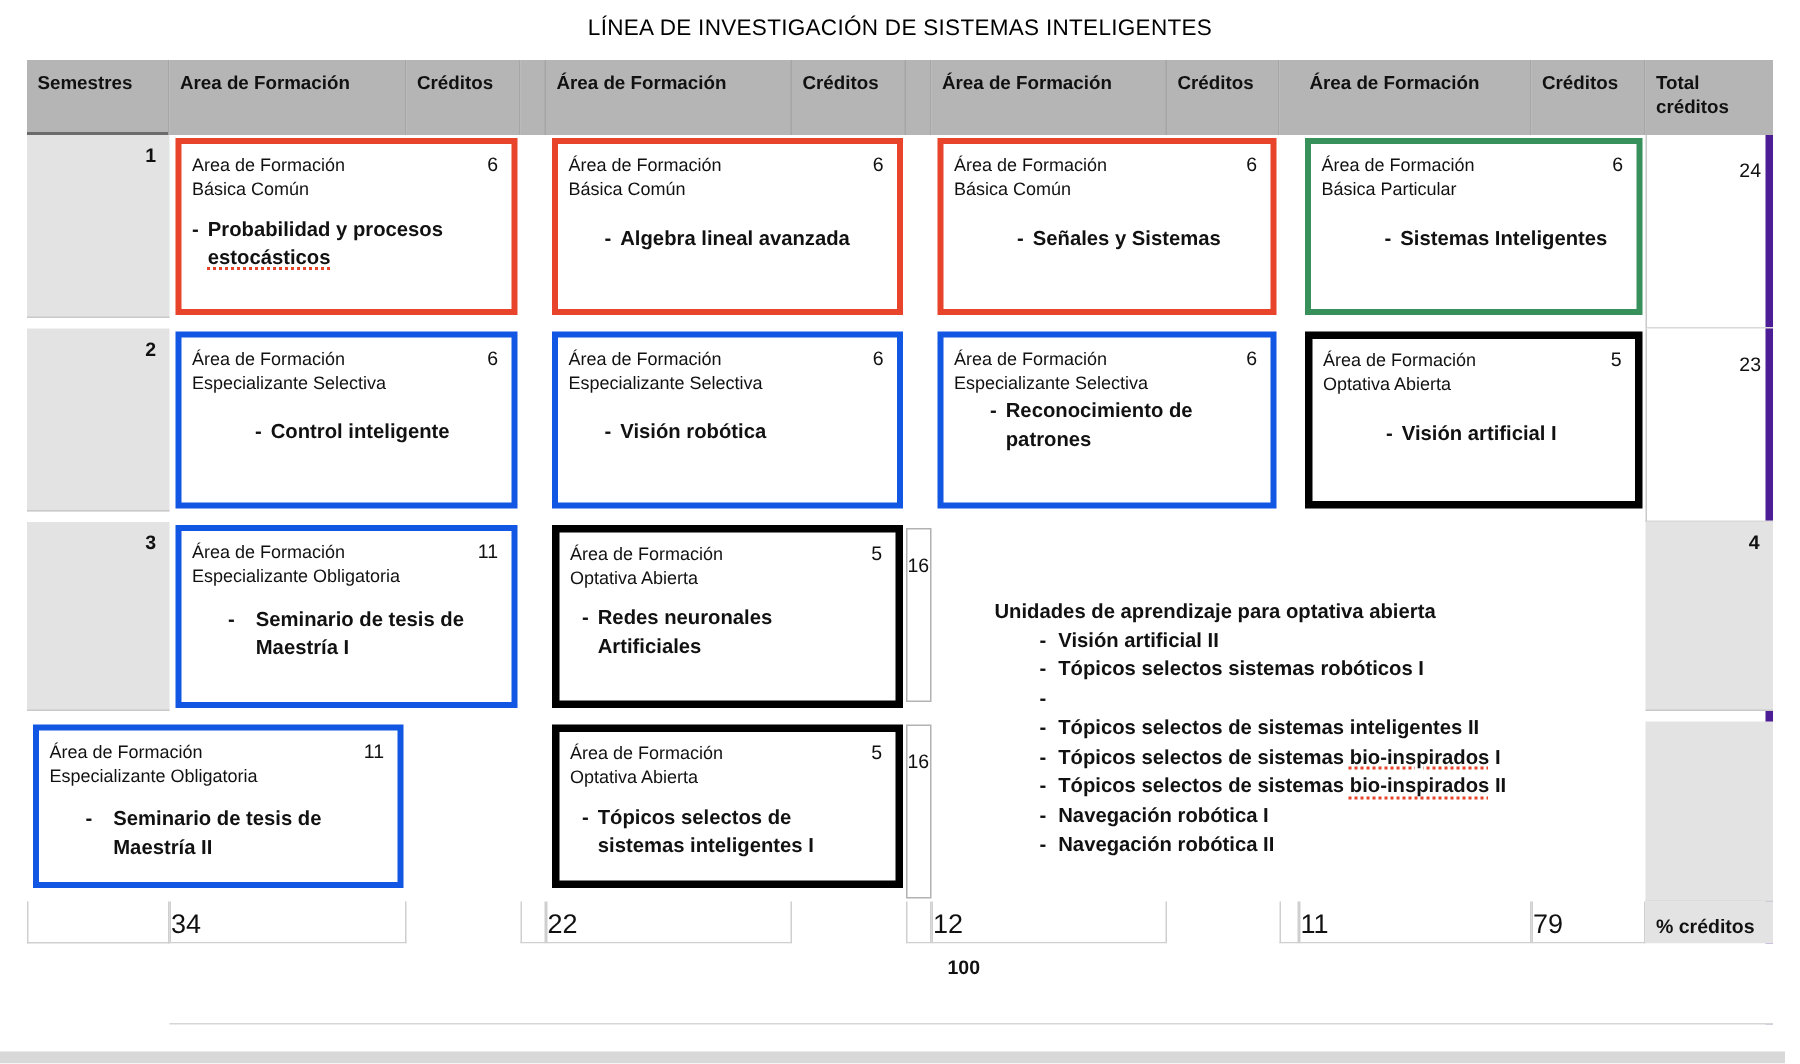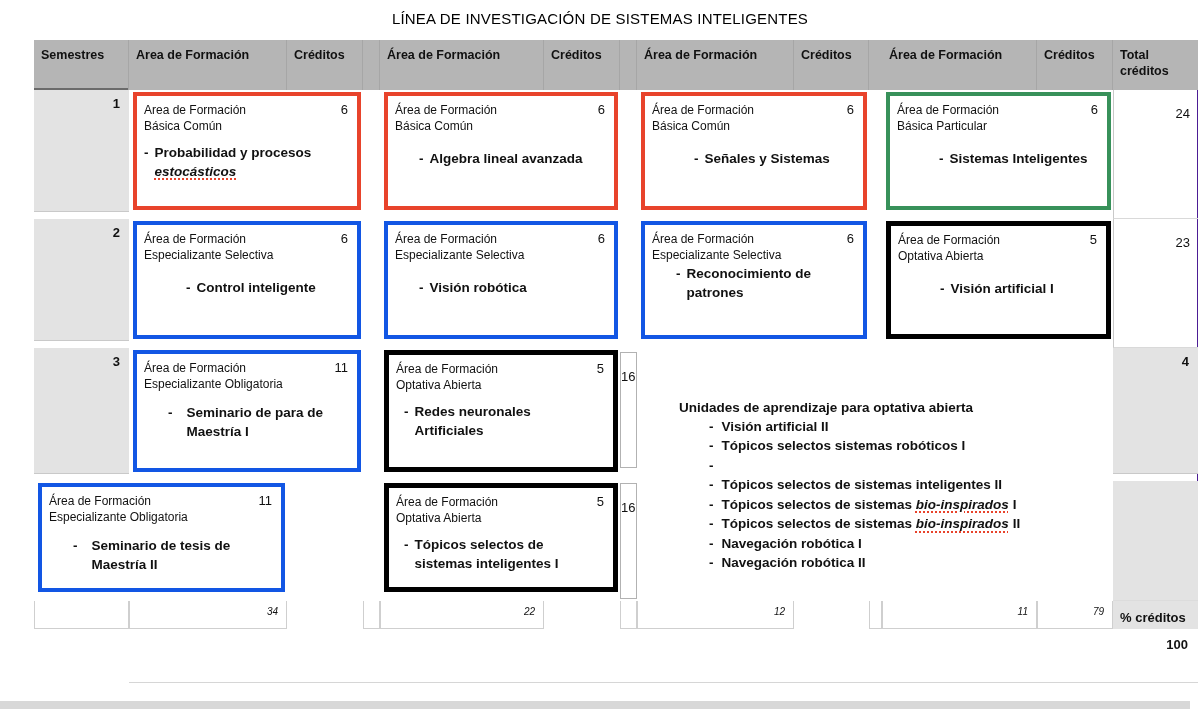--- a/index.html
+++ b/index.html
@@ -7,21 +7,21 @@
     font-family:"Liberation Sans", sans-serif; color:#111; overflow:hidden; }
   #canvas { position:relative; width:1160px; height:709px; }
 
   .title { position:absolute; top:10px; left:0; width:1200px; text-align:center;
     font-size:15px; letter-spacing:.2px; color:#000; }
 
   .grid { position:absolute; top:40px; left:18px; width:1164px;
     display:grid;
     grid-template-columns:95px 158px 76px 17px 164px 76px 17px 157px 75px 13px 155px 76px 85px;
     grid-template-rows:50px 129px 129px 133px 120px 28px 54px;
-    border-right:1px solid #4c1d95;margin-left:16px; }
+    border-right:5px solid #4c1d95; }
 
   
   .hc { background:#b5b5b5; font-size:12.5px; font-weight:bold; padding:8px 6px 0 7px;
     border-right:1px solid #a6a6a6; line-height:1.25; }
   .hc.last { border-right:none; }
   .h-sem { box-shadow: inset 0 -2px 0 #6b6b6b; }
 
   
   .sem { background:#e3e3e3; font-size:13px; font-weight:bold; text-align:right;
     padding:6px 9px 0 0; margin:0 0 7px 0; border-bottom:1px solid #c9c9c9; }
@@ -41,41 +41,41 @@
   .box-cred { font-size:13px; padding-right:2px; }
   .course { display:flex; gap:6px; font-weight:bold; font-size:13.5px;
     line-height:1.35; margin-top:10px; }
   .course.ind-1 { padding-left:24px; }
   .course.ind-2 { padding-left:42px; margin-top:16px; }
   .course.gap-lg { gap:14px; }
   .course .txt.w130 { max-width:130px; }
   .course .txt.w150 { max-width:150px; }
   .course .txt.w155 { max-width:155px; }
   .course .txt.w175 { max-width:175px; }
-  .sq { text-decoration:underline dotted #e8432b 2px; text-underline-offset:3px;font-style:italic; }
+  .sq { text-decoration:underline dotted #e8432b 2px; text-underline-offset:3px; }
 
   
   .tot { font-size:13px; text-align:right; padding:16px 8px 0 0;
     border-left:1px solid #c9c9c9; border-bottom:1px solid #d9d9d9; }
   .tot.boxed { border:1px solid #b2b2b2; margin:4px 0 13px 0; }
   .tot.boxed.r4 { margin:2px 0 2px 0; }
 
   
   .electives { grid-column:8 / 13; grid-row:4 / 6; padding:52px 0 0 42px; }
   .electives .e-title { font-weight:bold; font-size:13.5px; margin-bottom:2px; }
   .electives ul { list-style:none; margin-left:30px; }
   .electives li { display:flex; gap:8px; font-weight:bold; font-size:13.5px;
     line-height:1.44; }
 
   
-  .tc { border:1px solid #cfcfcf; border-top:none; font-size:10px;
-    text-align:right; padding:5px 8px 0 0;font-style:italic; }
+  .tc { border:1px solid #cfcfcf; border-top:none; font-size:18px;
+    padding:5px 8px 0 0; }
   .tc.blank { padding:0; }
   .pwide { background:#fff; grid-column:2 / 14; font-size:13px; font-weight:bold;
-    text-align:right; padding:8px 10px 0 0; border-bottom:1px solid #d6d6d6; }
+    text-align:center; padding:8px 10px 0 0; border-bottom:1px solid #d6d6d6; }
 
   .bottom-strip { position:absolute; top:701px; left:0; width:1190px; height:8px;
     background:#d8d8d8; }
 </style>
 </head>
 <body>
 
 <div id="canvas">
 
   <div class="title">LÍNEA DE INVESTIGACIÓN DE SISTEMAS INTELIGENTES</div>
@@ -213,21 +213,21 @@
     <div class="box blue">
       <div class="box-head">
         <div class="box-area">
           <div>Área de Formación</div>
           <div>Especializante Obligatoria</div>
         </div>
         <div class="box-cred">11</div>
       </div>
       <div class="course ind-1 gap-lg" style="margin-top:12px">
         <span class="dash">-</span>
-        <span class="txt w150">Seminario de para de Maestría I</span>
+        <span class="txt w150">Seminario de tesis de Maestría I</span>
       </div>
     </div>
     <div class="box black" style="grid-column:5 / 7">
       <div class="box-head">
         <div class="box-area">
           <div>Área de Formación</div>
           <div>Optativa Abierta</div>
         </div>
         <div class="box-cred">5</div>
       </div>

